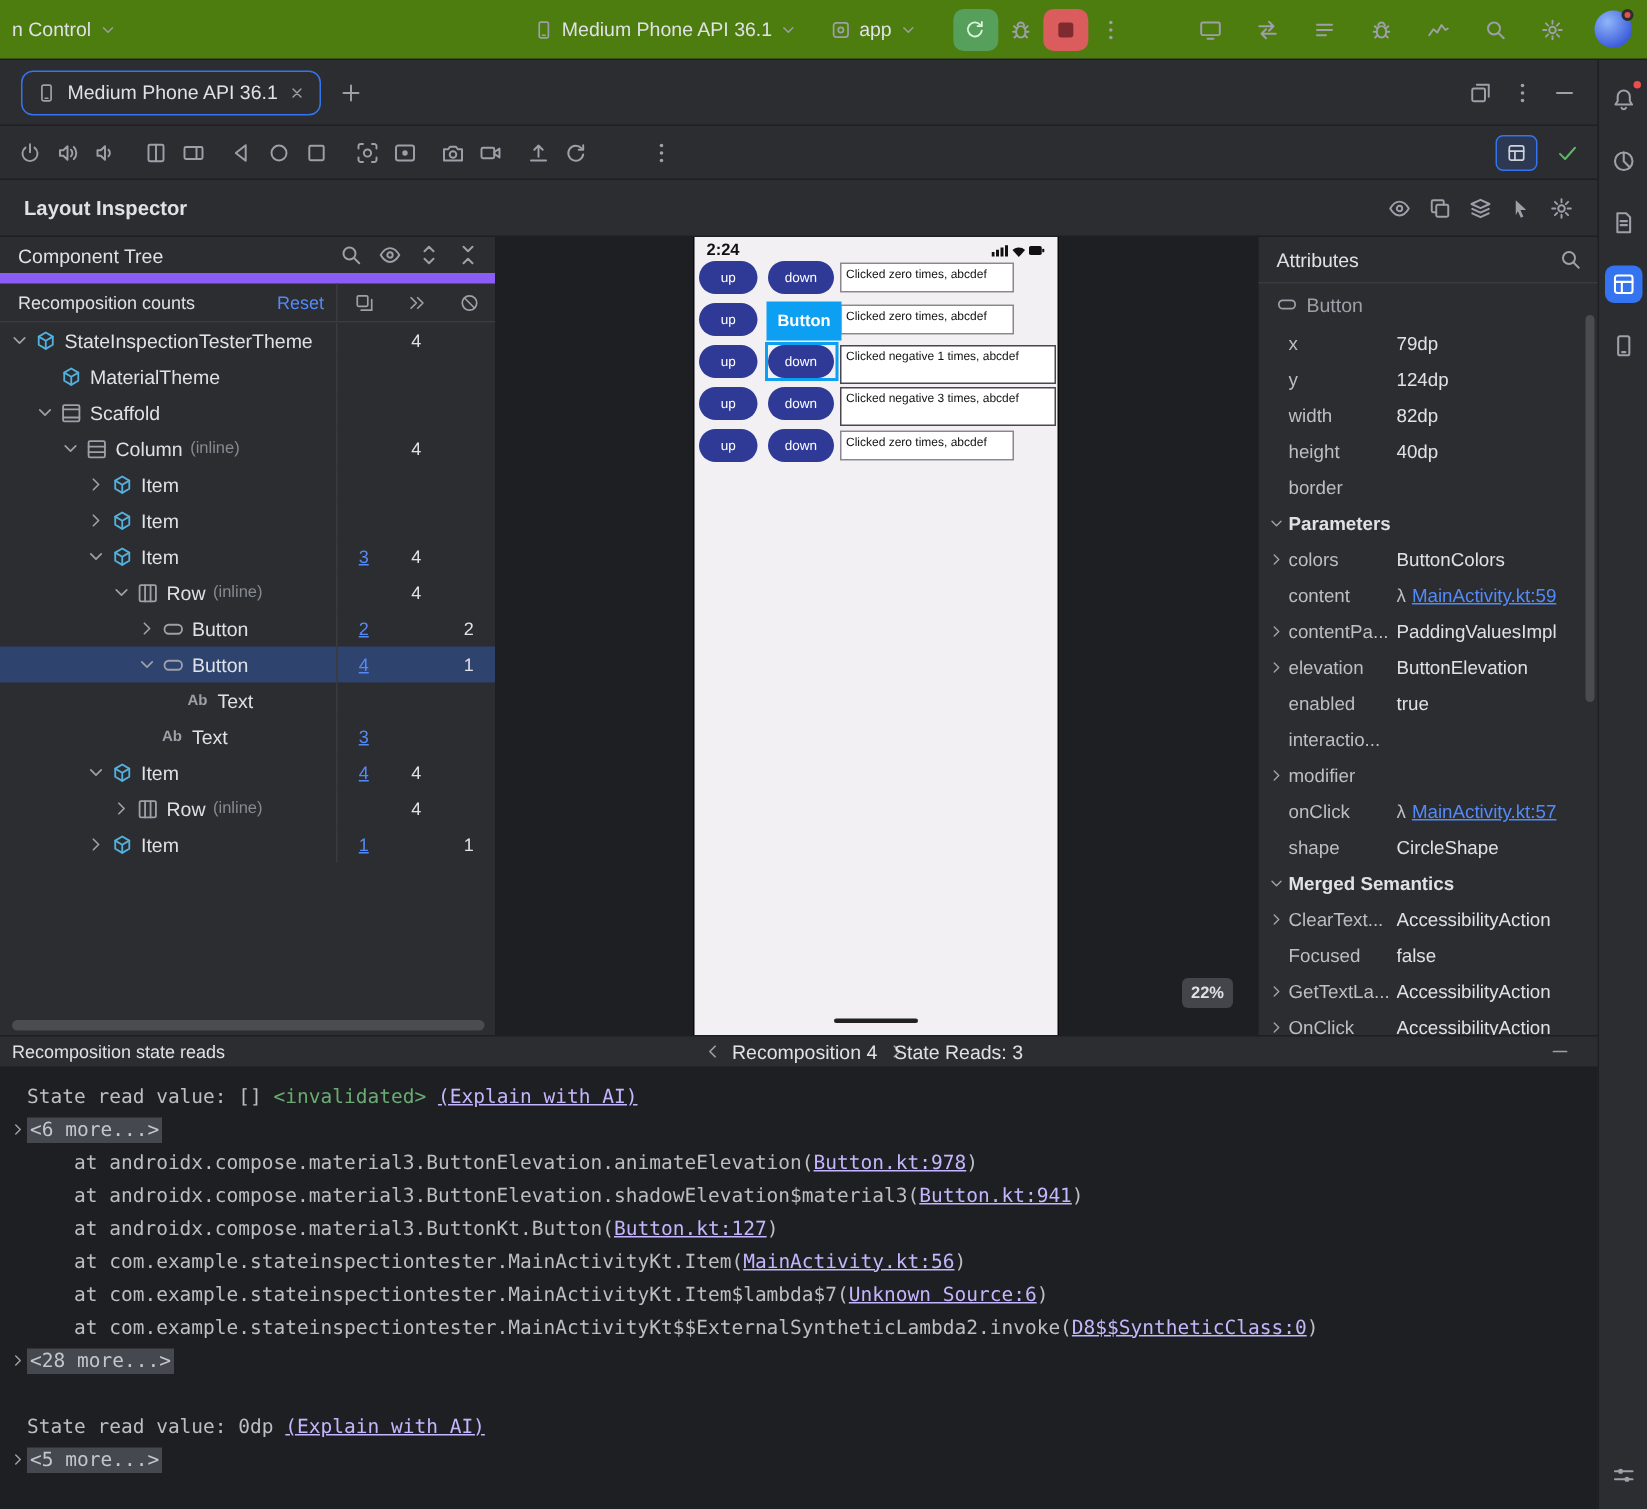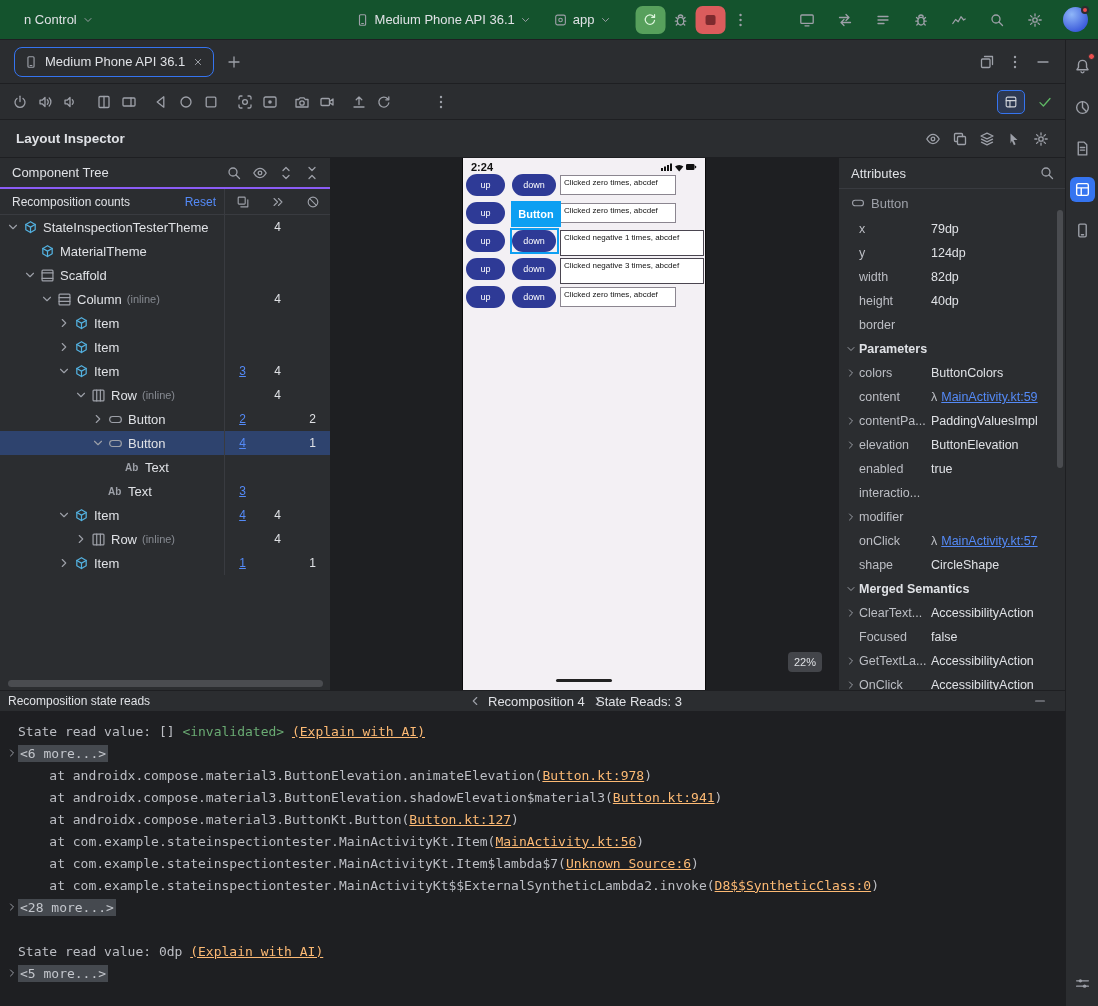--- a/index.html
+++ b/index.html
@@ -3,21 +3,21 @@
 <meta charset="utf-8">
 <style>
   *{box-sizing:border-box;margin:0;padding:0;}
   html,body{width:1098px;height:1006px;}
   body{background:#1e1f22;font-family:"Liberation Sans","DejaVu Sans",sans-serif;font-size:13px;color:#dfe1e5;overflow:hidden;}
   .icon{display:inline-flex;width:16px;height:16px;color:#9da0a8;align-items:center;justify-content:center;flex:none;}
   .icon svg{width:100%;height:100%;display:block;}
   .i12{width:12px;height:12px}
   .i14{width:14px;height:14px}
   
-  .titlebar{height:40px;background:#14532d;border-bottom:1px solid #1e1f22;display:flex;align-items:center;padding:0 10px 0 18px;position:relative;}
+  .titlebar{height:40px;background:#4d7c0f;border-bottom:1px solid #1e1f22;display:flex;align-items:center;padding:0 10px 0 2px;position:relative;}
   .tb-widget{display:flex;align-items:center;gap:5px;padding:4px 6px;border-radius:4px;color:#dfe1e5;cursor:default;}
   .tb-center{position:absolute;left:50%;transform:translateX(-50%);display:flex;align-items:center;gap:10px;}
   .run-controls{display:flex;align-items:center;gap:7px;margin-left:8px;}
   .run-btn{width:30px;height:28px;border:none;border-radius:7px;background:#57a05c;color:#dcf5dc;display:flex;align-items:center;justify-content:center;}
   .run-btn .icon{color:#dcf5dc;width:15px;height:15px}
   .stop-btn{width:30px;height:28px;border:none;border-radius:7px;background:#db5c5c;display:flex;align-items:center;justify-content:center;}
   .stop-glyph{width:10px;height:10px;border-radius:2px;background:#7e2a2e;display:block;}
   .tb-right{margin-left:auto;display:flex;align-items:center;gap:12px;}
   .icon-row{display:flex;align-items:center;gap:22px;}
   .avatar{width:25px;height:25px;border-radius:50%;background:radial-gradient(circle at 35% 30%,#8fb6f8,#3b5bdb 75%);position:relative;margin-left:8px;flex:none;}
@@ -51,21 +51,21 @@
   .dt-toggle{width:28px;height:24px;border:1px solid #3574f0;background:rgba(53,116,240,.18);border-radius:5px;display:flex;align-items:center;justify-content:center;}
   .dt-toggle .icon{color:#cfd2d8;}
   .check-ic{color:#5fb865 !important;}
   
   .inspector-header{height:38px;background:#2b2d30;border-bottom:1px solid #1e1f22;display:flex;align-items:center;padding:0 16px;}
   .inspector-header .title{font-weight:700;font-size:13.5px;}
   .ih-icons{margin-left:auto;display:flex;gap:11px;}
   
   .panels{display:flex;height:532px;}
   .tree-panel{width:331px;background:#2b2d30;border-right:1px solid #1e1f22;display:flex;flex-direction:column;position:relative;}
-  .tp-header{height:31px;display:flex;align-items:center;padding:0 10px 0 12px;border-bottom:2px solid #8b5cf6;flex:none;}
+  .tp-header{height:31px;display:flex;align-items:center;padding:0 10px 0 12px;border-bottom:7px solid #8b5cf6;flex:none;}
   .tp-icons{margin-left:auto;display:flex;gap:10px;}
   .counts-header{height:26px;display:flex;align-items:center;border-bottom:1px solid #393b40;font-size:12px;flex:none;}
   .counts-header .label{padding-left:12px;}
   .counts-header .reset{margin-left:auto;color:#548af7;padding-right:8px;}
   .counts-cols{width:106px;height:100%;border-left:1px solid #393b40;display:flex;align-items:center;flex:none;}
   .counts-cols .icon{width:35px;height:14px;}
   .counts-cols .icon svg{width:14px;height:14px;}
   .tree-rows{flex:1;overflow:hidden;}
   .tree-row{height:24px;display:flex;align-items:center;}
   .tree-row.selected{background:#2e436e;}
@@ -92,21 +92,21 @@
   .phone-row{height:28px;display:flex;align-items:flex-start;padding-left:3px;}
   .pill{height:22px;border-radius:11px;background:#2e3a96;color:#fff;font-size:9px;display:inline-flex;align-items:center;justify-content:center;flex:none;}
   .pill.up{width:39px;}
   .pill.down{width:44px;margin-left:7px;}
   .ptext{margin-left:4px;background:#fff;color:#111;font-size:8px;line-height:10px;padding:2px 3px;border:1px solid #8b8690;}
   .phone-row.l1 .ptext{width:116px;height:20px;margin-top:1px;white-space:nowrap;overflow:hidden;}
   .phone-row.l2 .ptext{width:144px;height:26px;border-color:#4a4550;}
   .sel-label{position:absolute;left:48px;top:43px;width:50px;height:26px;background:#0d9ff2;color:#fff;font-size:11px;font-weight:700;display:flex;align-items:center;justify-content:center;}
   .sel-box{position:absolute;left:47px;top:70px;width:49px;height:26px;border:2px solid #0d9ff2;}
   .gesture-bar{position:absolute;bottom:8px;left:50%;transform:translateX(-50%);width:56px;height:3px;border-radius:2px;background:#222;}
-  .zoom-badge{position:absolute;right:16px;bottom:18px;background:#43454a;color:#dfe1e5;font-size:11px;padding:4px 6px;border-radius:4px;}
+  .zoom-badge{position:absolute;right:16px;bottom:18px;background:#43454a;color:#dfe1e5;font-size:11px;padding:4px 6px;border-radius:4px;font-weight:bold;}
   
   .attrs-panel{width:227px;background:#2b2d30;border-left:1px solid #1e1f22;display:flex;flex-direction:column;position:relative;}
   .ap-header{height:31px;display:flex;align-items:center;padding:0 10px 0 12px;border-bottom:1px solid #393b40;flex:none;}
   .ap-header .icon{margin-left:auto;}
   .ap-component{height:28px;display:flex;align-items:center;gap:6px;padding:0 12px;color:#9da0a8;flex:none;}
   .attrs-rows{flex:1;overflow:hidden;}
   .attr-row{height:24px;display:flex;align-items:center;padding-left:6px;font-size:12.5px;}
   .attr-expander{width:14px;height:12px;display:inline-flex;color:#9da0a8;flex:none;}
   .attr-expander svg{width:12px;height:12px;}
   .attr-key{width:72px;color:#bcbec4;white-space:nowrap;overflow:hidden;flex:none;}
@@ -120,21 +120,21 @@
   .bh-title{position:absolute;left:8px;font-size:12px;}
   .bh-nav{position:absolute;left:468px;display:flex;align-items:center;gap:6px;}
   .bh-reads{position:absolute;left:596px;}
   .bh-min{position:absolute;right:18px;}
   .console{flex:1;background:#1e1f22;padding:8px 0 0 6px;font-family:"DejaVu Sans Mono","Liberation Mono",monospace;font-size:13px;overflow:hidden;}
   .console-line{height:22px;display:flex;align-items:center;white-space:pre;}
   .console-gutter{width:12px;height:12px;display:inline-flex;color:#9da0a8;flex:none;}
   .console-gutter svg{width:12px;height:12px;}
   .seg-plain{color:#bcbec4;}
   .seg-green{color:#6aab73;}
-  .seg-link{color:#fdba74;text-decoration:underline;text-align:center;}
+  .seg-link{color:#c4b5fd;text-decoration:underline;text-align:center;}
   .seg-collapsed{color:#c3c6cc;background:#45494f;padding:1px 2px;}
 </style>
 </head>
 <body>
 
 <div class="app">
 
   <header class="titlebar">
     <div class="tb-widget">
       <span>n Control</span>

